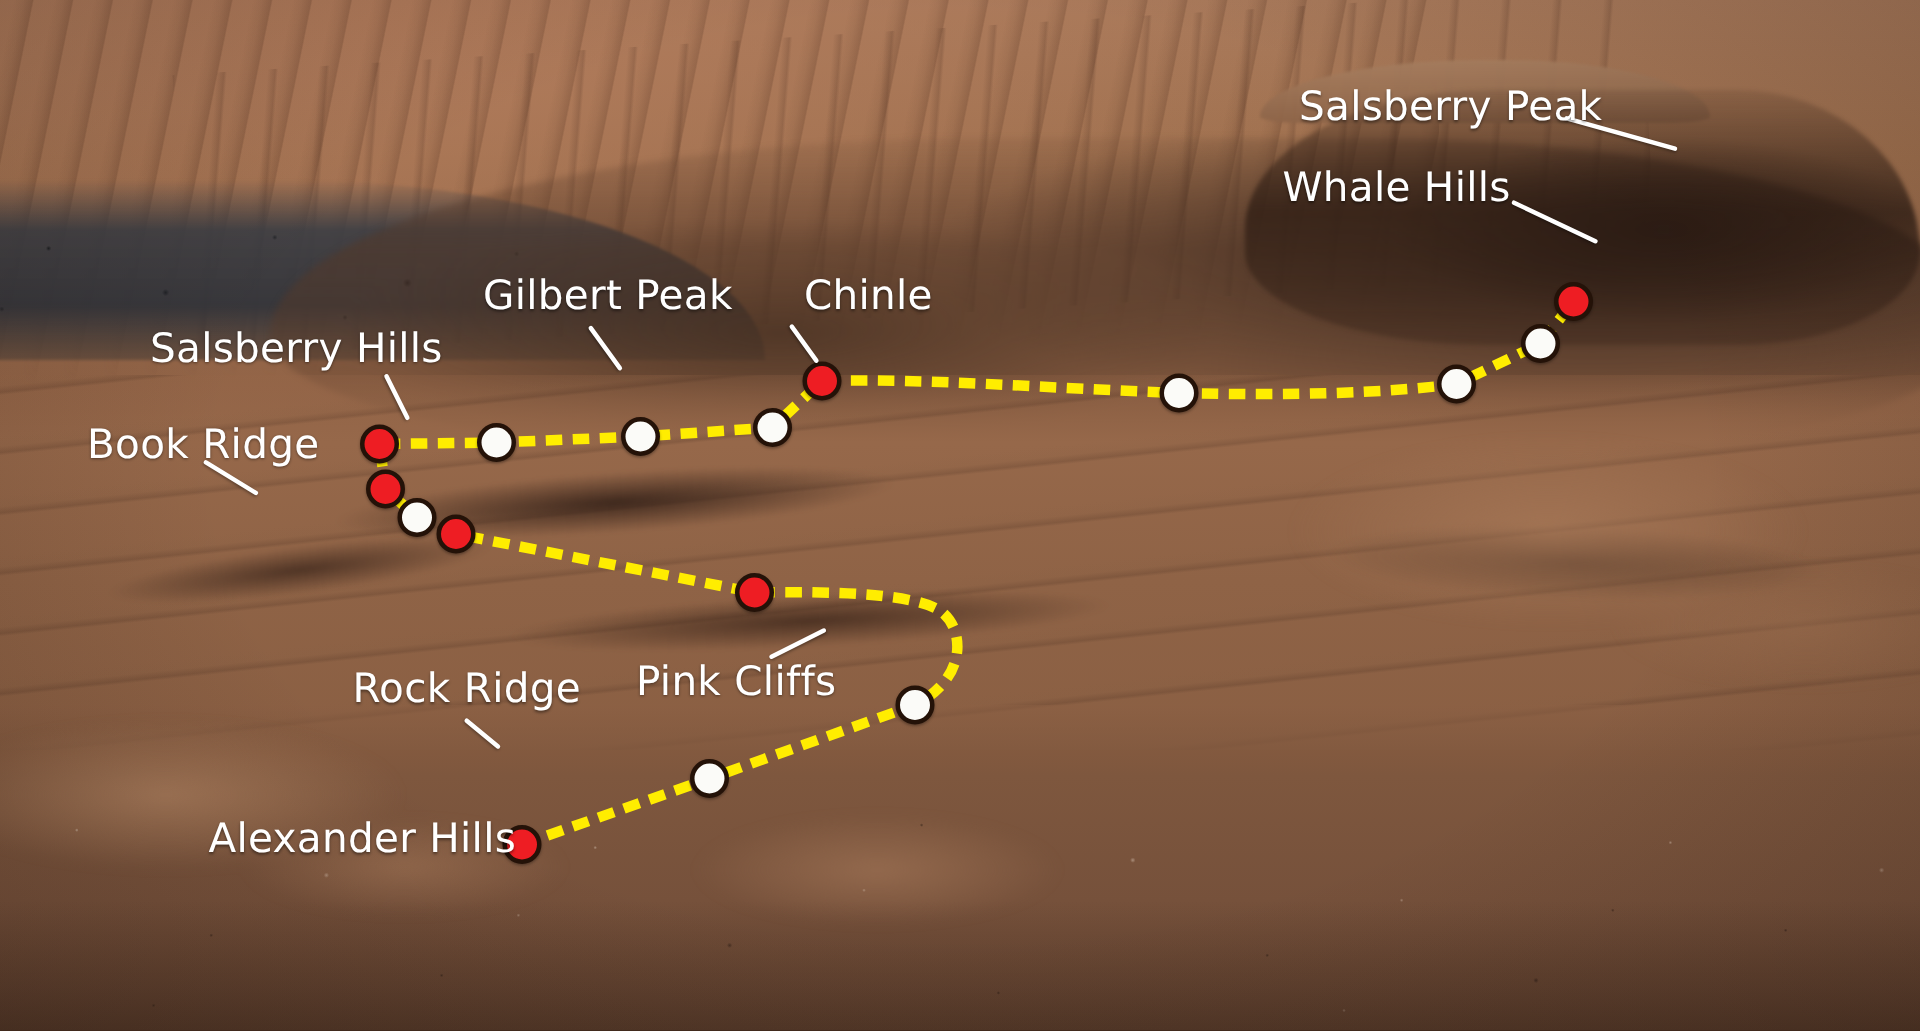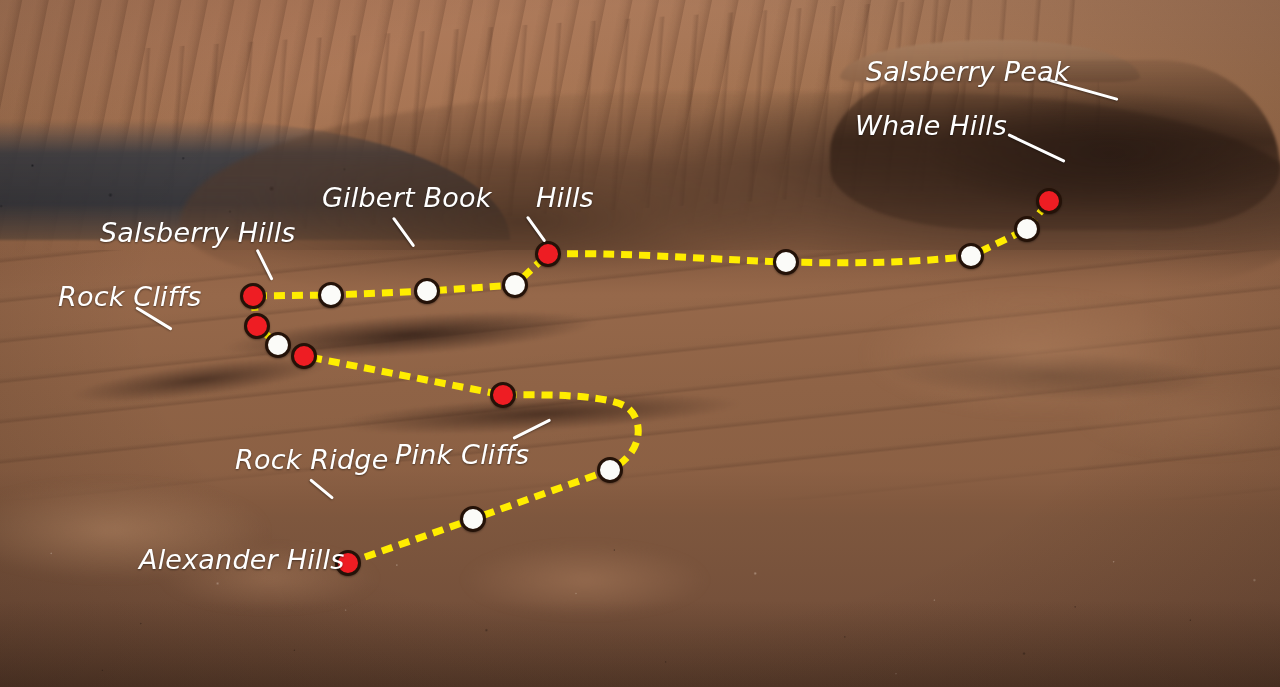--- a/index.html
+++ b/index.html
@@ -210,21 +210,20 @@
   
   #overlay {
     position: absolute;
     left: 0; top: 0;
     width: 1280px; height: 687px;
   }
   .label {
     position: absolute;
     color: #ffffff;
     font-family: "DejaVu Sans", sans-serif;
-    font-style: italic;
     font-weight: 400;
     font-size: 27px;
     line-height: 1;
     white-space: nowrap;
     text-shadow: 0 1px 2px rgba(0,0,0,.45);
     letter-spacing: .2px;
     text-align: right;
   }
   .leader {
     position: absolute;
@@ -302,23 +301,23 @@
         <div class="leader" style="left: 393px; top: 216px; width: 35.805px; transform: rotate(54.0903deg); background: rgb(255, 255, 255);"></div>
         <div class="leader" style="left: 527px; top: 215px; width: 30.8058px; transform: rotate(54.2461deg); background: rgb(255, 255, 255);"></div>
         <div class="leader" style="left: 257px; top: 248px; width: 33.541px; transform: rotate(63.4349deg); background: rgb(255, 255, 255);"></div>
         <div class="leader" style="left: 136px; top: 306px; width: 42.19px; transform: rotate(31.4296deg); background: rgb(255, 255, 255);"></div>
         <div class="leader" style="left: 310px; top: 478px; width: 29.8329px; transform: rotate(39.5597deg); background: rgb(255, 255, 255);"></div>
         <div class="leader" style="left: 513px; top: 437px; width: 42.4853px; transform: rotate(-26.5651deg); background: rgb(255, 255, 255);"></div>
       </div>
     <div id="labels">
         <div class="label" style="left: 866px; top: 58px; color: rgb(255, 255, 255);">Salsberry Peak</div>
         <div class="label" style="left: 855px; top: 112px; color: rgb(255, 255, 255);">Whale Hills</div>
-        <div class="label" style="left: 322px; top: 184px; color: rgb(255, 255, 255);">Gilbert Book</div>
-        <div class="label" style="left: 536px; top: 184px; color: rgb(255, 255, 255);">Hills</div>
+        <div class="label" style="left: 322px; top: 184px; color: rgb(255, 255, 255);">Gilbert Peak</div>
+        <div class="label" style="left: 536px; top: 184px; color: rgb(255, 255, 255);">Chinle</div>
         <div class="label" style="left: 100px; top: 219px; color: rgb(255, 255, 255);">Salsberry Hills</div>
-        <div class="label" style="left: 58px; top: 283px; color: rgb(255, 255, 255);">Rock Cliffs</div>
+        <div class="label" style="left: 58px; top: 283px; color: rgb(255, 255, 255);">Book Ridge</div>
         <div class="label" style="left: 235px; top: 446px; color: rgb(255, 255, 255);">Rock Ridge</div>
-        <div class="label" style="left: 395px; top: 441px; color: rgb(255, 255, 255);">Pink Cliffs</div>
+        <div class="label" style="left: 424px; top: 441px; color: rgb(255, 255, 255);">Pink Cliffs</div>
         <div class="label" style="left: 139px; top: 546px; color: rgb(255, 255, 255);">Alexander Hills</div>
       </div>
   </div>
 
 </div>
 
 </body></html>

